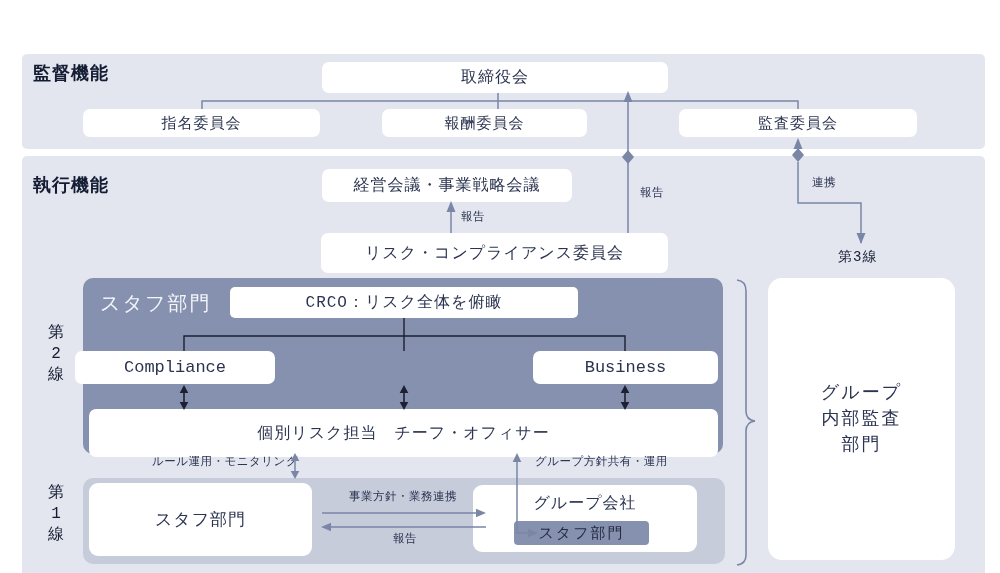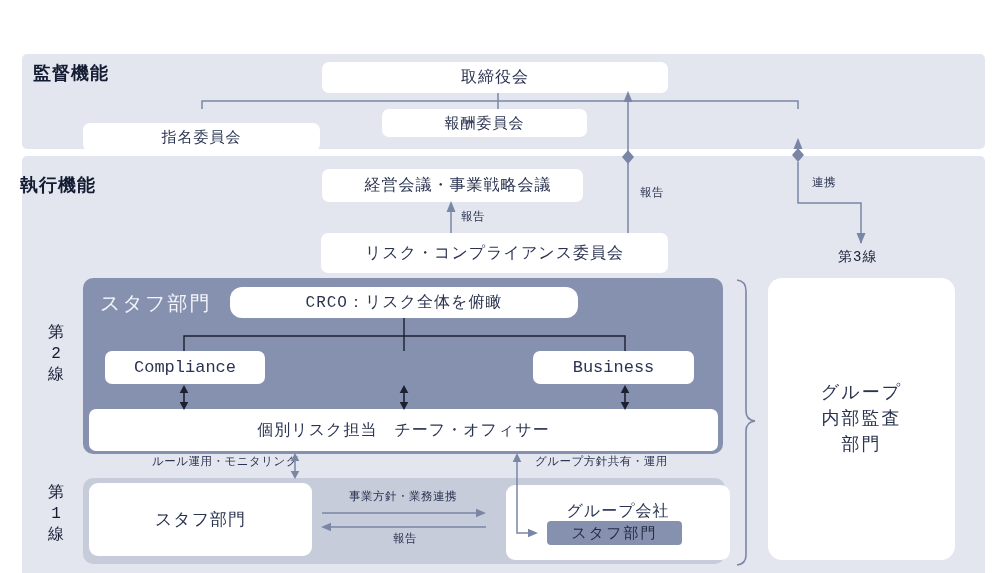--- a/index.html
+++ b/index.html
@@ -37,57 +37,58 @@
 </style>
 </head>
 <body>
 
 <div class="canvas">
 
   <div class="panel panel-top"></div>
   <div class="panel panel-bottom"></div>
 
   <div class="heading" style="left:33px;top:27px;">監督機能</div>
-  <div class="heading" style="left:20px;top:139px;">執行機能</div>
+  <div class="heading" style="left:33px;top:139px;">執行機能</div>
 
   <div class="wbox" style="left:322px;top:28px;width:346px;height:31px;">取締役会</div>
-  <div class="wbox" style="left:83px;top:89px;width:237px;height:28px;font-size:15px;">指名委員会</div>
+  <div class="wbox" style="left:83px;top:75px;width:237px;height:28px;font-size:15px;">指名委員会</div>
   <div class="wbox" style="left:382px;top:75px;width:205px;height:28px;font-size:15px;">報酬委員会</div>
+  <div class="wbox" style="left:679px;top:75px;width:238px;height:28px;font-size:15px;">監査委員会</div>
 
-  <div class="wbox" style="left:322px;top:135px;width:250px;height:33px;padding-left:11px;">経営会議・事業戦略会議</div>
+  <div class="wbox" style="left:322px;top:135px;width:250px;height:33px;">経営会議・事業戦略会議</div>
   <div class="wbox" style="left:321px;top:199px;width:347px;height:40px;">リスク・コンプライアンス委員会</div>
 
   <div class="small-label" style="left:461px;top:175px;">報告</div>
   <div class="small-label" style="left:640px;top:151px;">報告</div>
   <div class="small-label" style="left:812px;top:141px;">連携</div>
   <div class="line3-label" style="left:838px;top:214px;">第3線</div>
 
   <div class="zone-dark" style="left:83px;top:244px;width:640px;height:176px;"></div>
   <div class="zone-title" style="left:100px;top:256px;">スタフ部門</div>
-  <div class="wbox" style="left:230px;top:253px;width:348px;height:31px;border-radius:12px;">CRCO：リスク全体を俯瞰</div>
-  <div class="wbox latin" style="left:105px;top:317px;width:160px;height:33px;">Compliance</div>
-  <div class="wbox latin" style="left:533px;top:317px;width:161px;height:33px;">Business</div>
-  <div class="wbox" style="left:89px;top:375px;width:629px;height:42px;">個別リスク担当　チーフ・オフィサー</div>
+  <div class="wbox" style="left:230px;top:253px;width:348px;height:31px;border-radius:5px;">CRCO：リスク全体を俯瞰</div>
+  <div class="wbox latin" style="left:75px;top:317px;width:200px;height:33px;">Compliance</div>
+  <div class="wbox latin" style="left:533px;top:317px;width:185px;height:33px;">Business</div>
+  <div class="wbox" style="left:89px;top:375px;width:629px;height:48px;">個別リスク担当　チーフ・オフィサー</div>
 
   <div class="vlabel" style="left:44px;top:289px;">
     <div>第</div>
     <div>2</div>
     <div>線</div>
   </div>
 
   <div class="small-label" style="left:152px;top:420px;">ルール運用・モニタリング</div>
   <div class="small-label" style="left:535px;top:420px;">グループ方針共有・運用</div>
 
   <div class="zone-light" style="left:83px;top:444px;width:642px;height:86px;"></div>
   <div class="wbox" style="left:89px;top:449px;width:223px;height:73px;font-size:17px;border-radius:9px;">スタフ部門</div>
 
   <div class="small-label" style="left:330px;top:455px;width:146px;text-align:center;">事業方針・業務連携</div>
   <div class="small-label" style="left:380px;top:497px;width:50px;text-align:center;">報告</div>
 
-  <div class="wbox" style="left:506px;top:451px;width:224px;height:67px;border-radius:9px;align-items:flex-start;padding-top:8px;">
+  <div class="wbox" style="left:473px;top:451px;width:224px;height:67px;border-radius:9px;align-items:flex-start;padding-top:0;">
     <span style="margin-top:8px;">グループ会社</span>
     <div class="inner-dark" style="left:41px;top:36px;width:135px;height:24px;">スタフ部門</div>
   </div>
 
   <div class="vlabel" style="left:44px;top:449px;">
     <div>第</div>
     <div>1</div>
     <div>線</div>
   </div>
 

